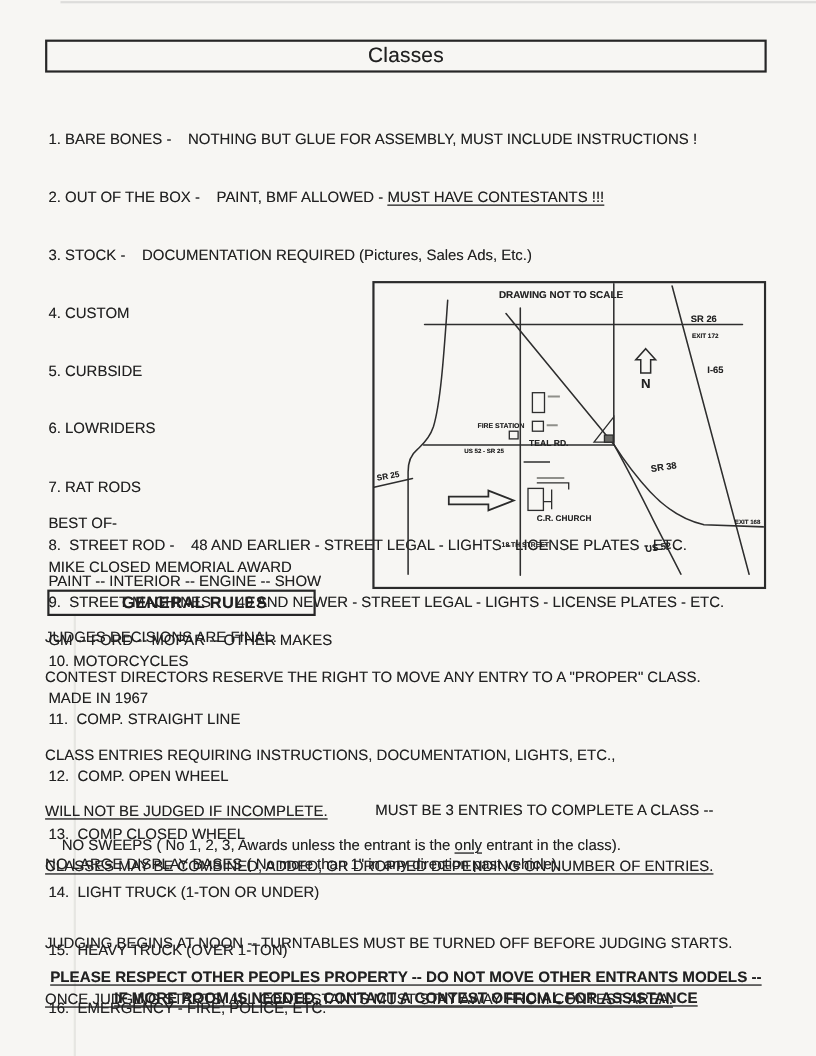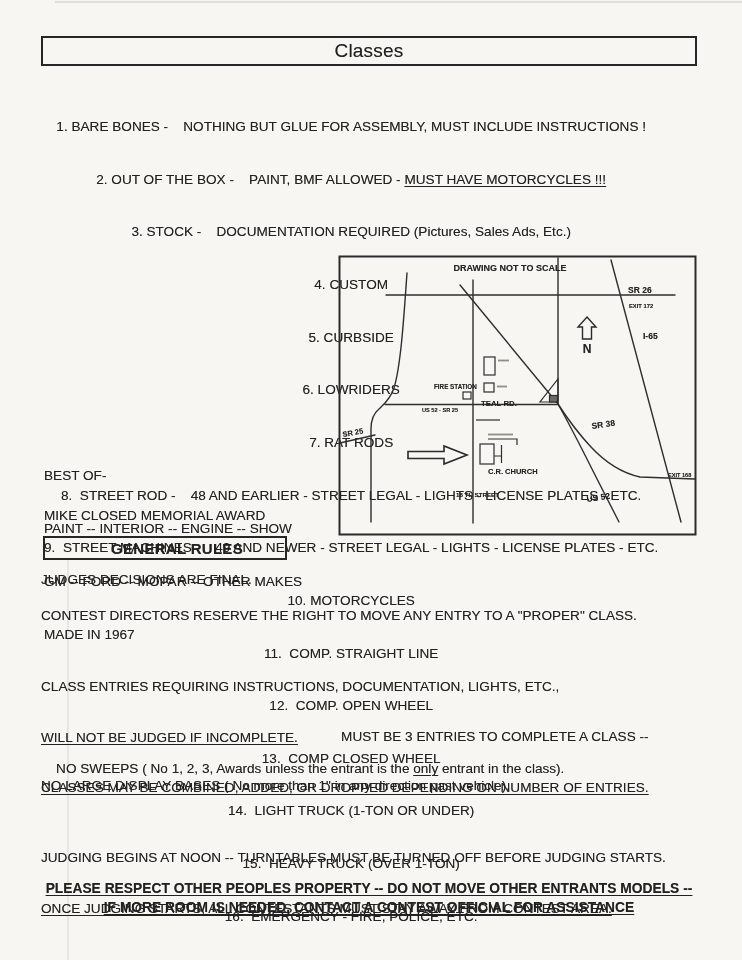--- a/index.html
+++ b/index.html
@@ -11,21 +11,21 @@
     text-shadow:0 0 .4px rgba(45,45,45,.45);
   }
   .scan-line-top{position:absolute; left:55px; top:1px; width:687px; height:2px; background:#c9c9c6; opacity:.55;}
   .scan-crease{position:absolute; left:67px; top:560px; width:2px; height:400px; background:#e6e6e2;}
   .title-box{
     position:absolute; left:41px; top:36px; width:652px; height:26px;
     border:2px solid #262626; display:flex; align-items:center; justify-content:center;
   }
   .title-box .t{font-size:19px; letter-spacing:.2px;}
   .classes{position:absolute; left:44px; top:83px; font-size:13.6px; line-height:17.55px; white-space:pre;}
-  .classes .cline{height:17.55px;text-align:center;}
+  .classes .cline{height:17.55px;}
   .u{text-decoration:underline; text-decoration-thickness:1.4px; text-underline-offset:2px;}
   .bestof{position:absolute; left:44px; top:432px; font-size:13.6px; line-height:17.6px; white-space:pre;}
   .award{position:absolute; left:44px; top:508px; font-size:13.6px;}
   .gr-box{
     position:absolute; left:43px; top:536px; width:240px; height:20px;
     border:2px solid #262626; display:flex; align-items:center; justify-content:center;
   }
   .gr-box .t{font-size:15px; font-weight:700; letter-spacing:.3px;margin-left:24px;}
   .rule{position:absolute; left:41px; font-size:13.6px; line-height:17.3px; white-space:pre-wrap;}
   .r1{top:571px;} .r2{top:607px;} .r3{top:643px;} .r4{top:693px;text-align:right;}
@@ -43,21 +43,21 @@
 <div class="page">
   <div class="scan-line-top"></div>
   <div class="scan-crease"></div>
 
   <div class="title-box">
     <span class="t">Classes</span>
   </div>
 
   <div class="classes">
     <div class="cline"><span>1. BARE BONES -    NOTHING BUT GLUE FOR ASSEMBLY, MUST INCLUDE INSTRUCTIONS !</span></div>
-    <div class="cline"><span>2. OUT OF THE BOX -    PAINT, BMF ALLOWED - </span><span class="u">MUST HAVE MOTORCYCLES !!!</span></div>
+    <div class="cline"><span>2. OUT OF THE BOX -    PAINT, BMF ALLOWED - </span><span class="u">MUST HAVE CONTESTANTS !!!</span></div>
     <div class="cline"><span>3. STOCK -    DOCUMENTATION REQUIRED (Pictures, Sales Ads, Etc.)</span></div>
     <div class="cline"><span>4. CUSTOM</span></div>
     <div class="cline"><span>5. CURBSIDE</span></div>
     <div class="cline"><span>6. LOWRIDERS</span></div>
     <div class="cline"><span>7. RAT RODS</span></div>
     <div class="cline"><span>8.  STREET ROD -    48 AND EARLIER - STREET LEGAL - LIGHTS - LICENSE PLATES - ETC.</span></div>
     <div class="cline"><span>9.  STREET MACHINES -    49 AND NEWER - STREET LEGAL - LIGHTS - LICENSE PLATES - ETC.</span></div>
     <div class="cline"><span>10. MOTORCYCLES</span></div>
     <div class="cline"><span>11.  COMP. STRAIGHT LINE</span></div>
     <div class="cline"><span>12.  COMP. OPEN WHEEL</span></div>

